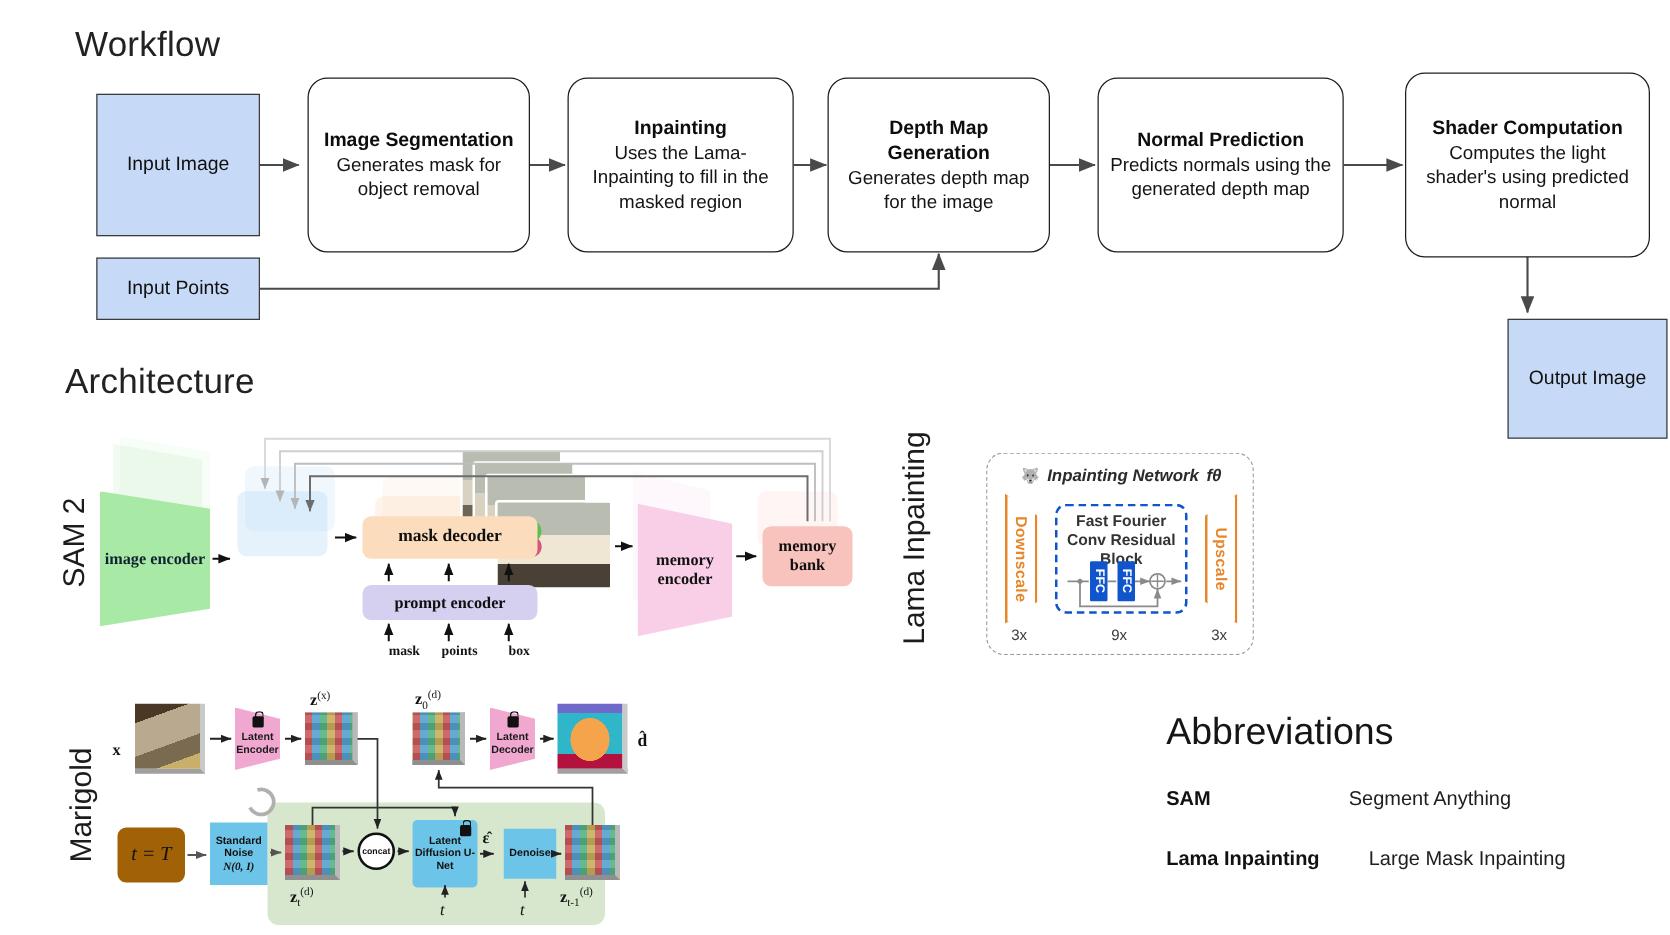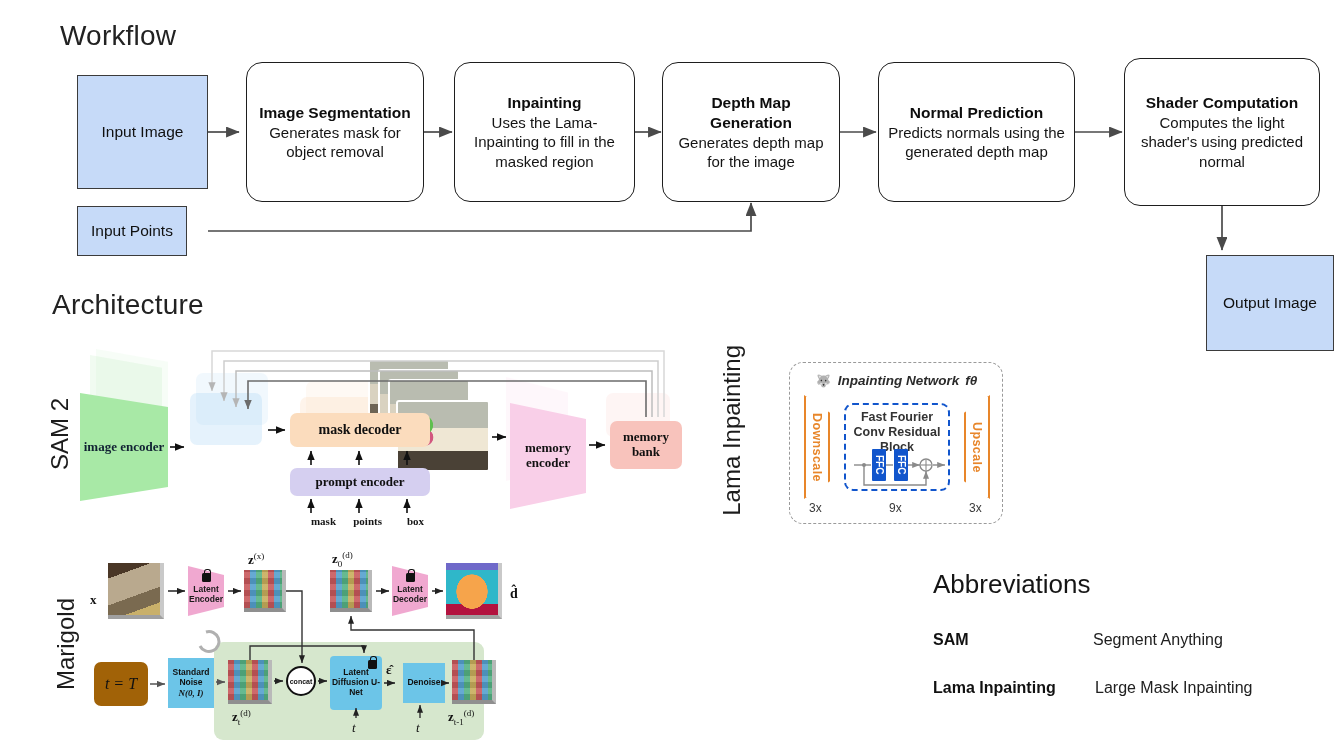--- a/index.html
+++ b/index.html
@@ -207,21 +207,21 @@
     background:linear-gradient(160deg,#4a3726 0 22%, #b9a98e 22% 60%, #7a6a50 60% 82%, #c9b06a 82% 100%);
   }
   .photo-depth {
     border-right:4px solid #c9c9c9; border-bottom:4px solid #a0a0a0;
     background:
       radial-gradient(ellipse at 50% 55%, #f6a44b 0 42%, transparent 43%),
       linear-gradient(180deg,#6f69c9 0 14%, #2fb7c9 14% 78%, #b3123f 78% 100%);
   }
 
   
-  .abbr-title { font-size:26px; font-weight:400; color:#151515; }
+  .abbr-title { font-size:30px; font-weight:400; color:#151515; }
   .abbr-key  { font-weight:700; font-size:16px; color:#111; }
   .abbr-val  { font-weight:400; font-size:16px; color:#202020; }
 </style>
 </head>
 <body>
 
 <svg class="conn">
   <defs>
     <marker id="ah" markerWidth="9" markerHeight="9" refX="7.6" refY="3.2" orient="auto">
       <path d="M0,0 L8,3.2 L0,6.4 z" fill="#4a4a4a"></path>
@@ -240,21 +240,21 @@
 
   <line x1="1222" y1="205" x2="1222" y2="250" stroke="#4a4a4a" stroke-width="1.7" marker-end="url(#ah)"></line>
 
   <path d="M208,231 L751,231 L751,203" fill="none" stroke="#4a4a4a" stroke-width="1.7" marker-end="url(#ah)"></path>
 </svg>
 
 <div class="abs section-title" style="left:60px; top:20px;">Workflow</div>
 
 <div class="abs io-box" style="left:77px; top:75px; width:131px; height:114px;">Input Image</div>
 
-<div class="abs io-box" style="left:77px; top:206px; width:110px; height:50px;">Input Points</div>
+<div class="abs io-box" style="left:77px; top:206px; width:131px; height:50px;">Input Points</div>
 
 <div class="abs step-box" style="left:246px; top:62px; width:178px; height:140px;">
   <div class="step-title">Image Segmentation</div>
   <div class="step-desc">Generates mask for object removal</div>
 </div>
 
 <div class="abs step-box" style="left:454px; top:62px; width:181px; height:140px;">
   <div class="step-title">Inpainting</div>
   <div class="step-desc">Uses the Lama-Inpainting to fill in the masked region</div>
 </div>
@@ -491,21 +491,21 @@
 
     <line x1="270" y1="168" x2="270" y2="158" stroke="#333" stroke-width="1.4" marker-end="url(#ah4)"></line>
     <line x1="334" y1="168" x2="334" y2="155" stroke="#333" stroke-width="1.4" marker-end="url(#ah4)"></line>
 
     <path d="M120,82 a10,10 0 1,1 -6,14" fill="none" stroke="#b0b0b0" stroke-width="3"></path>
   </svg>
 </div>
 
 <div class="abs abbr-title" style="left:933px; top:569px;">Abbreviations</div>
 
-<div class="abs" style="left:933px; top:631px; display:flex; gap:20px;">
+<div class="abs" style="left:933px; top:631px; display:flex; gap:6px;">
   <span class="abbr-key" style="min-width:140px;">SAM</span>
   <span class="abbr-val">Segment Anything</span>
 </div>
 
 <div class="abs" style="left:933px; top:679px; display:flex; gap:22px;">
   <span class="abbr-key" style="min-width:140px;">Lama Inpainting</span>
   <span class="abbr-val">Large Mask Inpainting</span>
 </div>
 
 </body></html>

